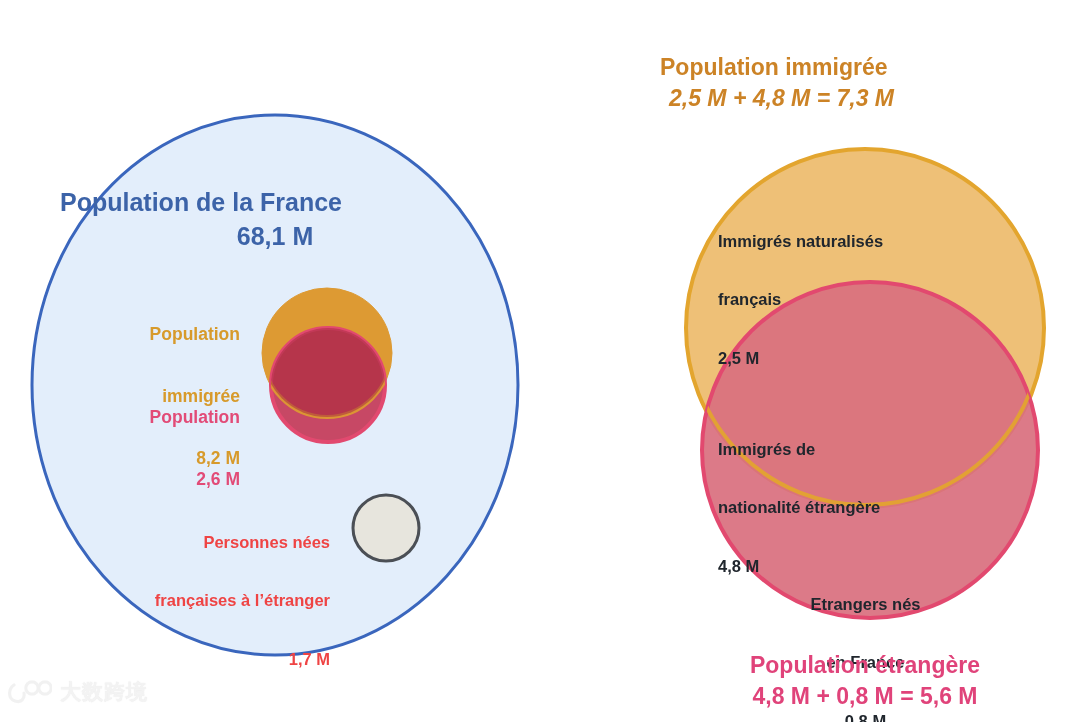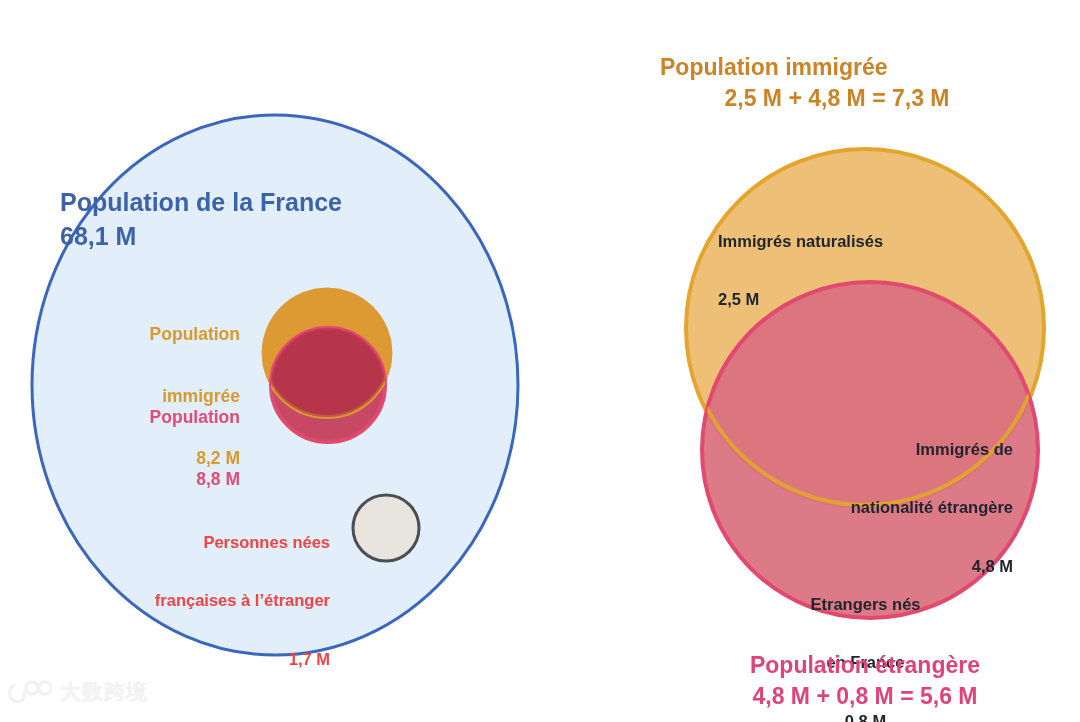--- a/index.html
+++ b/index.html
@@ -43,21 +43,21 @@
     width: 430px;
     text-align: left;
     font-size: 25px;
     font-weight: bold;
     color: #3c63a8;
   }
   #france-value {
     left: 60px;
     top: 222px;
     width: 430px;
-    text-align: left;
+    text-align: center;
     font-size: 25px;
     font-weight: bold;
     color: #3c63a8;
   }
 
   #imm-label-left {
     left: 70px;
     top: 283px;
     width: 170px;
     text-align: right;
@@ -87,27 +87,28 @@
   
   #imm-head-title {
     left: 660px;
     top: 54px;
     width: 410px;
     font-size: 23px;
     font-weight: bold;
     color: #cc8326;
   }
   #imm-head-value {
-    left: 632px;
+    left: 669px;
     top: 85px;
     width: 410px;
-    text-align: center;
+    text-align: left;
     font-size: 23px;
     font-weight: bold;
     color: #cc8326;
+    font-style: italic;
   }
   #etr-foot-title {
     left: 660px;
     top: 652px;
     width: 410px;
     text-align: center;
     font-size: 23px;
     font-weight: bold;
     color: #e0437a;
   }
@@ -127,21 +128,21 @@
     width: 295px;
     text-align: left;
     font-size: 16.5px;
     font-weight: bold;
     color: #20262d;
   }
   #etrnat-label {
     left: 718px;
     top: 401px;
     width: 295px;
-    text-align: right;
+    text-align: left;
     font-size: 16.5px;
     font-weight: bold;
     color: #20262d;
   }
   #nesfr-label {
     left: 718px;
     top: 556px;
     width: 295px;
     text-align: center;
     font-size: 16.5px;
@@ -214,34 +215,35 @@
   <div class="txt" id="france-value">68,1 M</div>
 
   <div class="txt" id="imm-label-left">
     <span class="sub">Population</span>
     <span class="sub">immigrée</span>
     <span class="sub">8,2 M</span>
   </div>
 
   <div class="txt" id="etr-label-left">
     <span class="sub">Population</span>
-    <span class="sub">8,8 M</span>
+    <span class="sub">2,6 M</span>
   </div>
 
   <div class="txt" id="nees-label-left">
     <span class="sub">Personnes nées</span>
     <span class="sub">françaises à l’étranger</span>
     <span class="sub">1,7 M</span>
   </div>
 
   <div class="txt" id="imm-head-title">Population immigrée</div>
   <div class="txt" id="imm-head-value">2,5 M + 4,8 M = 7,3 M</div>
 
   <div class="txt" id="nat-label">
     <span class="sub">Immigrés naturalisés</span>
+    <span class="sub">français</span>
     <span class="sub">2,5 M</span>
   </div>
 
   <div class="txt" id="etrnat-label">
     <span class="sub">Immigrés de</span>
     <span class="sub">nationalité étrangère</span>
     <span class="sub">4,8 M</span>
   </div>
 
   <div class="txt" id="nesfr-label">

